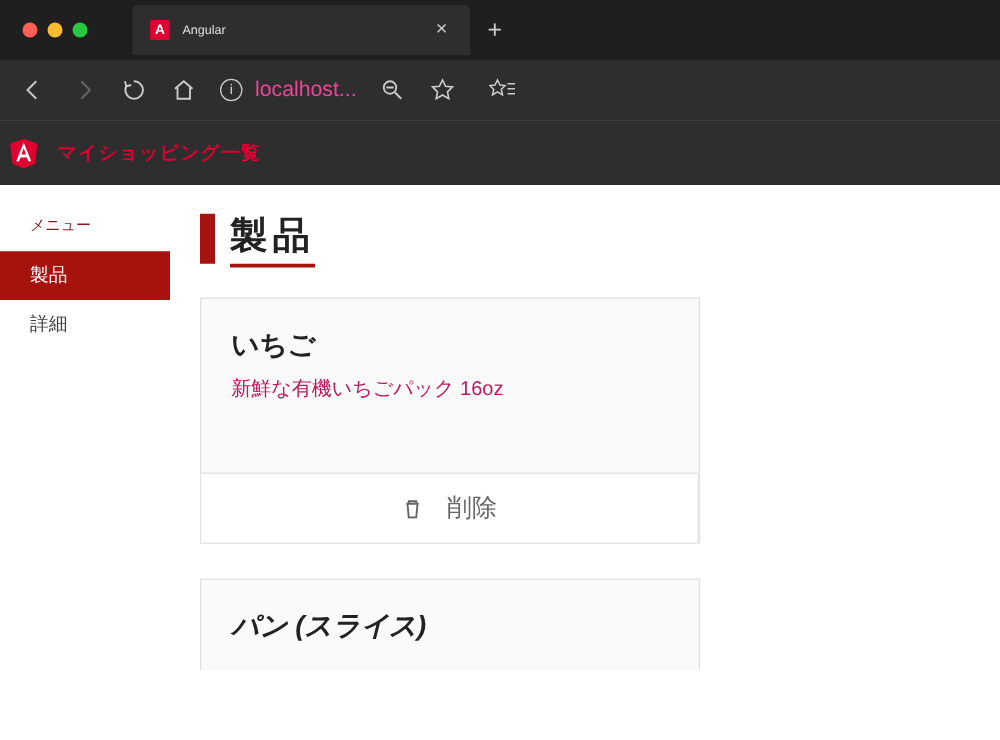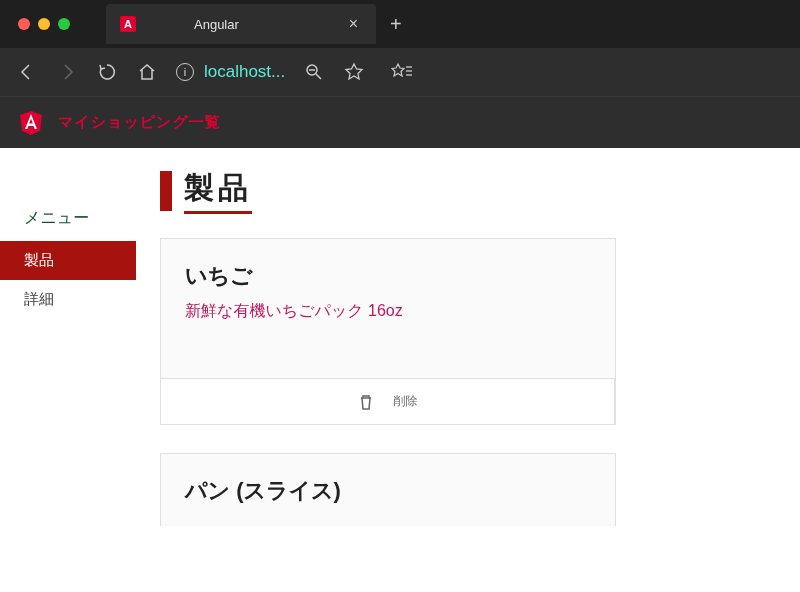--- a/index.html
+++ b/index.html
@@ -7,54 +7,54 @@
 
     
     .titlebar { background: #1f1f1f; height: 48px; display: flex; align-items: center; }
     .traffic-lights { display: flex; gap: 8px; padding: 0 18px; }
     .light { width: 12px; height: 12px; border-radius: 50%; }
     .red { background: #ff5f57; }
     .yellow { background: #febc2e; }
     .green { background: #28c840; }
     .tab { background: #2e2e2e; height: 40px; display: flex; align-items: center; padding: 0 14px; gap: 10px; margin-left: 18px; min-width: 270px; position: relative; border-radius: 4px 4px 0 0; }
     .tab-icon { width: 16px; height: 16px; display: inline-flex; align-items: center; justify-content: center; background: #dd0031; border-radius: 2px; color: #fff; font-size: 11px; font-weight: bold; }
-    .tab-title { color: #e0e0e0; font-size: 13px; flex: 1; margin-left: 48px; }
+    .tab-title { color: #e0e0e0; font-size: 10px; flex: 1; }
     .tab-close { color: #ccc; font-size: 16px; cursor: pointer; padding: 2px 4px; }
     .new-tab { color: #ccc; font-size: 20px; padding: 0 14px; cursor: pointer; }
 
     .toolbar { background: #2e2e2e; height: 48px; display: flex; align-items: center; padding: 0 16px; gap: 18px; }
     .tb-btn { color: #ccc; width: 22px; height: 22px; display: inline-flex; align-items: center; justify-content: center; cursor: pointer; }
     .tb-btn.disabled { color: #666; }
     .addr { display: flex; align-items: center; gap: 10px; color: #ddd; }
     .addr-info { width: 18px; height: 18px; display: inline-flex; align-items: center; justify-content: center; border: 1.5px solid #ccc; border-radius: 50%; font-size: 11px; }
-    .addr-text { font-size: 17px; color: #5eead4; }
+    .addr-text { font-size: 17px; color: #ec4899; }
 
     
-    .app-header { background: #2e2e2e; height: 52px; display: flex; align-items: center; padding: 0 20px; gap: 16px; border-top: 1px solid #3a3a3a; }
+    .app-header { background: #2e2e2e; height: 52px; display: flex; align-items: center; padding: 0 8px; gap: 16px; border-top: 1px solid #3a3a3a; }
     .app-logo { width: 22px; height: 24px; display: inline-flex; align-items: center; justify-content: center; }
     .app-title { color: #dd0031; font-size: 15px; font-weight: bold; letter-spacing: 1px; }
 
     
     .main { display: flex; background: #fff; }
     .sidebar { width: 136px; padding: 24px 0 0 0; }
-    .menu-label { color: #14532d; font-size: 16px; padding: 0 0 12px 24px; margin-top: 36px; }
+    .menu-label { color: #7f1d1d; font-size: 12px; padding: 0 0 12px 24px; }
     .nav-item { padding: 10px 24px; font-size: 15px; color: #404040; cursor: pointer; }
     .nav-item.active { background: #a6120d; color: #fff; font-weight: 500; }
 
     .content { flex: 1; padding: 20px 40px 0 24px; }
     .page-heading { display: flex; align-items: center; margin-bottom: 24px; }
     .heading-bar { width: 12px; height: 40px; background: #a6120d; margin-right: 12px; }
     .heading-text { font-size: 30px; font-weight: 700; color: #222; border-bottom: 3px solid #a6120d; padding-bottom: 2px; letter-spacing: 4px; }
 
-    .card { border: 1px solid #e0e0e0; background: #fafafa; margin-bottom: 28px; width: 456px; }
+    .card { border: 1px solid #e0e0e0; background: #fafafa; margin-bottom: 28px; width: 400px; }
     .card-body { padding: 22px 24px 56px 24px; }
     .card-title { font-size: 22px; font-weight: 600; color: #222; margin-bottom: 10px; }
     .card-desc { font-size: 16px; color: #be185d; }
     .card-actions { display: flex; border-top: 1px solid #e0e0e0; background: #fff; }
-    .card-btn { flex: 1; padding: 14px 0; text-align: center; font-size: 12px; color: #666; cursor: pointer; display: flex; align-items: center; justify-content: center; gap: 20px; font-weight: 500; }
+    .card-btn { flex: 1; padding: 14px 0; text-align: center; font-size: 20px; color: #666; cursor: pointer; display: flex; align-items: center; justify-content: center; gap: 20px; font-weight: 500; }
     .card-btn:first-child { border-right: 1px solid #e0e0e0; }
     .card-btn .icon { width: 16px; height: 16px; display: inline-flex; }
 
     svg { display: block; }
   </style>
 </head>
 <body>
 
 <div class="titlebar">
   <div class="traffic-lights">
@@ -155,20 +155,20 @@
           <span class="icon">
             <svg width="16" height="16" viewBox="0 0 16 16">
                 <path d="M3 4 H13 M5 4 V2 H11 V4 M4 4 L5 15 H11 L12 4" stroke="#666" stroke-width="1.5" fill="none"></path>
               </svg>
           </span>
           <span>削除</span>
         </div>
       </div>
     </div>
 
-    <div class="card" style="border-bottom:none;">
+    <div class="card" style="border-bottom:none;font-style:italic;">
       <div class="card-body" style="padding-bottom:10px;">
         <div class="card-title">パン (スライス)</div>
       </div>
     </div>
 
   </div>
 </div>
 
 </body></html>

